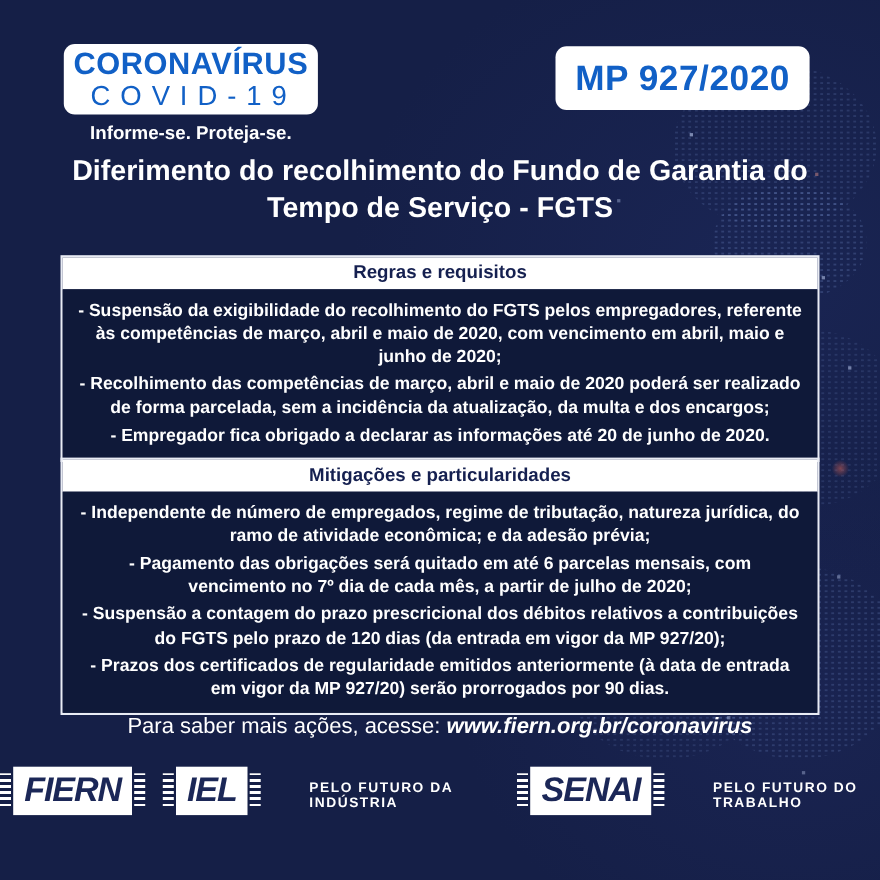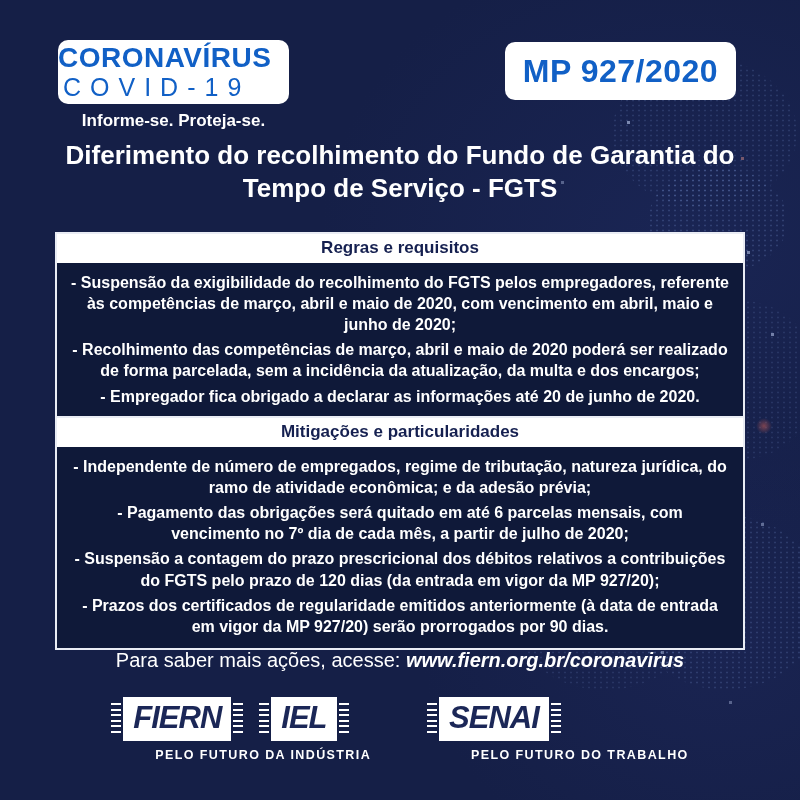--- a/index.html
+++ b/index.html
@@ -44,21 +44,21 @@
       730px 702px 0 1px rgba(205,220,255,.35),
       562px 182px 0 1px rgba(205,220,255,.35),
       742px 158px 0 1px rgba(235,150,140,.45),
       642px 382px 0 1px rgba(235,150,140,.4),
       676px 588px 0 1px rgba(255,175,150,.45);}
 
   
   .badge-covid{
     position:absolute;left:58px;top:40px;width:231px;height:64px;
     background:#ffffff;border-radius:10px;
-    display:flex;flex-direction:column;justify-content:center;
+    display:flex;flex-direction:column;align-items:center;justify-content:center;
   }
   .badge-covid .l1{color:#1160C6;font-weight:800;font-size:28px;letter-spacing:.5px;line-height:1;}
   .badge-covid .l2{color:#1160C6;font-weight:400;font-size:25px;letter-spacing:9px;line-height:1;
     margin-top:3px;text-indent:5px;}
   .covid-tagline{
     position:absolute;left:58px;top:111px;width:231px;text-align:center;
     color:#ffffff;font-weight:700;font-size:17px;
   }
   
   .badge-mp{
@@ -96,21 +96,21 @@
     position:absolute;left:0;top:649px;width:800px;text-align:center;
     color:#ffffff;font-size:20px;font-weight:500;
   }
   .cta .url{font-weight:800;font-style:italic;}
 
   
   .logos-row{
     position:absolute;left:0;top:697px;width:800px;
     display:flex;justify-content:center;align-items:flex-start;gap:56px;
   }
-  .logo-group{display:flex;flex-direction:column;}
+  .logo-group{display:flex;align-items:center;}
   .logo-line{display:flex;align-items:center;gap:16px;}
   .logo{display:flex;align-items:center;}
   .comb{width:10px;height:33px;
     background:repeating-linear-gradient(to bottom,#ffffff 0 2px, rgba(0,0,0,0) 2px 5.5px);}
   .comb.left{margin-right:2px;}
   .comb.right{margin-left:2px;}
   .logo-box{
     background:#ffffff;color:#1B2757;height:41px;
     display:flex;align-items:center;padding:0 10px 3px;
     font-style:italic;font-weight:800;font-size:31px;letter-spacing:-1px;

